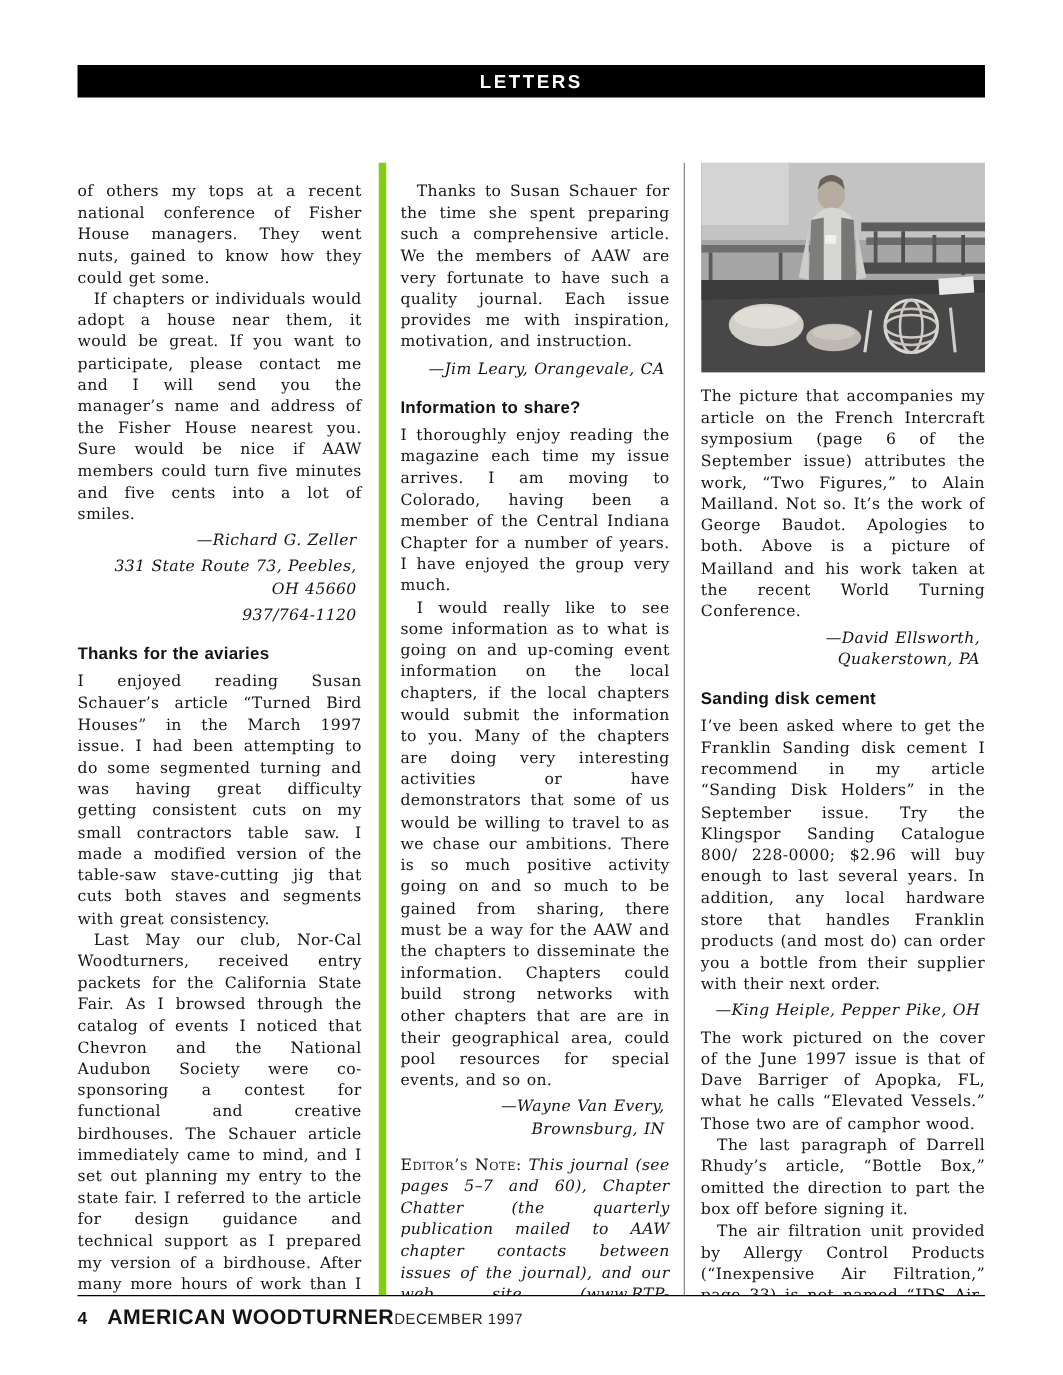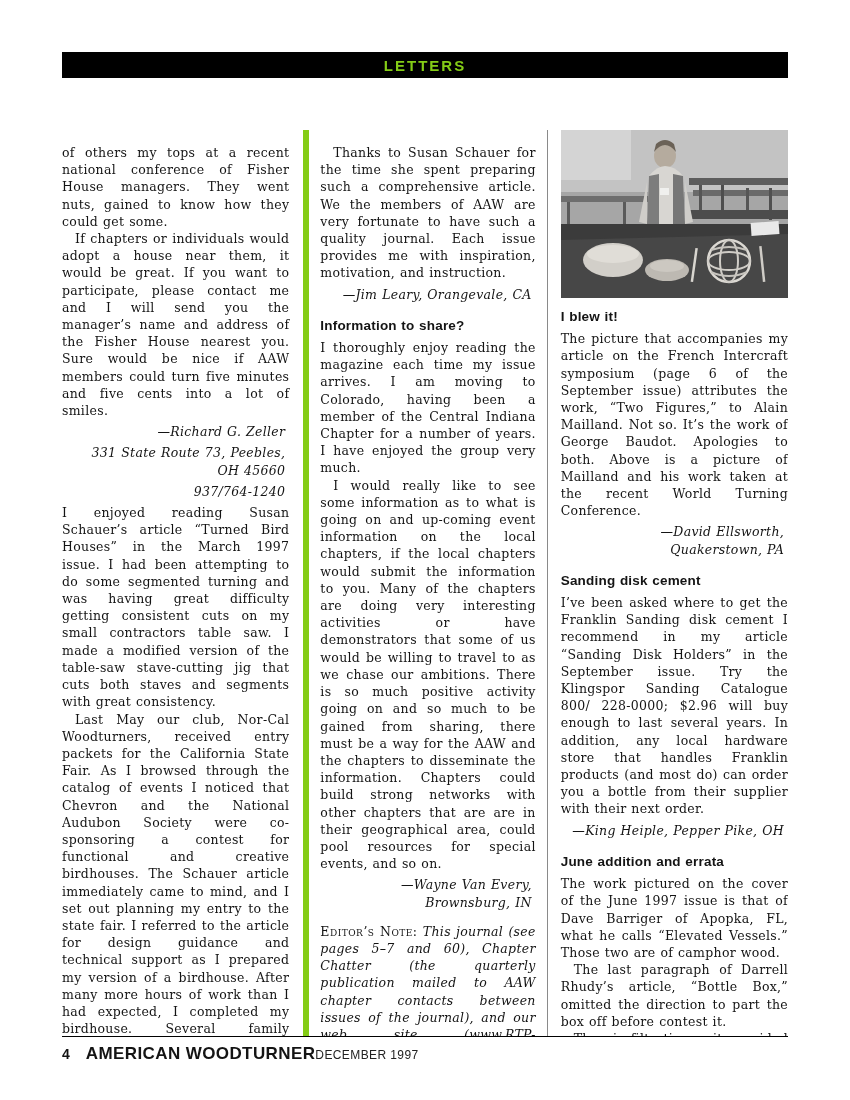--- a/index.html
+++ b/index.html
@@ -3,21 +3,21 @@
 <meta charset="utf-8">
 <style>
   * { margin:0; padding:0; box-sizing:border-box; }
   html,body { width:850px; height:1100px; background:#ffffff; overflow:hidden; }
   body { font-family:"DejaVu Serif", serif; color:#141414; position:relative; }
 
   .page { position:absolute; left:62px; top:52px; width:726px; height:1010px; }
 
   .header-bar {
     position:absolute; left:0; top:0; width:726px; height:26px;
-    background:#000; color:#84cc16; display:flex; align-items:center; justify-content:center;
+    background:#000; color:#ffffff; display:flex; align-items:center; justify-content:center;
   }
   .header-bar span {
     font-family:"Liberation Sans", sans-serif; font-weight:bold;
     font-size:15px; letter-spacing:2px;
   }
 
   .columns {
     position:absolute; left:0; top:78px; width:726px; height:906px;
     display:flex; overflow:hidden;
   }
@@ -60,21 +60,22 @@
     <span>LETTERS</span>
   </div>
 
   <div class="columns">
 
     <div class="col col1">
       <p class="body">of others my tops at a recent national conference of Fisher House managers. They went nuts, gained to know how they could get some.</p>
       <p class="body indent">If chapters or individuals would adopt a house near them, it would be great. If you want to participate, please contact me and I will send you the manager’s name and address of the Fisher House nearest you. Sure would be nice if AAW members could turn five minutes and five cents into a lot of smiles.</p>
       <p class="sig">—Richard G. Zeller</p>
       <p class="sig">331 State Route 73, Peebles, OH 45660</p>
-      <p class="sig">937/764-1240</p>
+      <p class="sig">937/764-1120</p>
+      <h3 class="heading">Thanks for the aviaries</h3>
       <p class="body">I enjoyed reading Susan Schauer’s article “Turned Bird Houses” in the March 1997 issue. I had been attempting to do some segmented turning and was having great difficulty getting consistent cuts on my small contractors table saw. I made a modified version of the table-saw stave-cutting jig that cuts both staves and segments with great consistency.</p>
       <p class="body indent">Last May our club, Nor-Cal Woodturners, received entry packets for the California State Fair. As I browsed through the catalog of events I noticed that Chevron and the National Audubon Society were co-sponsoring a contest for functional and creative birdhouses. The Schauer article immediately came to mind, and I set out planning my entry to the state fair. I referred to the article for design guidance and technical support as I prepared my version of a birdhouse. After many more hours of work than I had expected, I completed my birdhouse. Several family members praised it, but I discounted that as only par.</p>
 
     </div>
 
     <div class="col col2">
       <p class="body indent">Thanks to Susan Schauer for the time she spent preparing such a comprehensive article. We the members of AAW are very fortunate to have such a quality journal. Each issue provides me with inspiration, motivation, and instruction.</p>
       <p class="sig first-sig">—Jim Leary, Orangevale, CA</p>
       <h3 class="heading">Information to share?</h3>
       <p class="body">I thoroughly enjoy reading the magazine each time my issue arrives. I am moving to Colorado, having been a member of the Central Indiana Chapter for a number of years. I have enjoyed the group very much.</p>
@@ -124,29 +125,27 @@
           <circle cx="168" cy="131" r="21" fill="none" stroke="#dcd9d3" stroke-width="2.5"></circle>
           <ellipse cx="168" cy="131" rx="21" ry="9" fill="none" stroke="#d0cdc7" stroke-width="2"></ellipse>
           <ellipse cx="168" cy="131" rx="9" ry="21" fill="none" stroke="#d0cdc7" stroke-width="2"></ellipse>
           <path d="M150 120 Q168 114 186 120" fill="none" stroke="#c6c3bd" stroke-width="2"></path>
           <path d="M150 142 Q168 150 186 142" fill="none" stroke="#c6c3bd" stroke-width="2"></path>
 
           <rect x="132" y="118" width="2.5" height="34" fill="#d8d5cf" transform="rotate(8 133 135)"></rect>
           <rect x="200" y="116" width="2.5" height="36" fill="#cfccc6" transform="rotate(-6 201 134)"></rect>
         </svg>
       </div>
-      <h3 class="heading" style="margin-top:2px;">I blew it!</h3>
       <p class="body">The picture that accompanies my article on the French Intercraft symposium (page 6 of the September issue) attributes the work, “Two Figures,” to Alain Mailland. Not so. It’s the work of George Baudot. Apologies to both. Above is a picture of Mailland and his work taken at the recent World Turning Conference.</p>
       <p class="sig">—David Ellsworth, Quakerstown, PA</p>
       <h3 class="heading">Sanding disk cement</h3>
       <p class="body">I’ve been asked where to get the Franklin Sanding disk cement I recommend in my article “Sanding Disk Holders” in the September issue. Try the Klingspor Sanding Catalogue 800/ 228-0000; $2.96 will buy enough to last several years. In addition, any local hardware store that handles Franklin products (and most do) can order you a bottle from their supplier with their next order.</p>
       <p class="sig">—King Heiple, Pepper Pike, OH</p>
-      <h3 class="heading">June addition and errata</h3>
       <p class="body">The work pictured on the cover of the June 1997 issue is that of Dave Barriger of Apopka, FL, what he calls “Elevated Vessels.” Those two are of camphor wood.</p>
-      <p class="body indent">The last paragraph of Darrell Rhudy’s article, “Bottle Box,” omitted the direction to part the box off before contest it.</p>
+      <p class="body indent">The last paragraph of Darrell Rhudy’s article, “Bottle Box,” omitted the direction to part the box off before signing it.</p>
       <p class="body indent">The air filtration unit provided by Allergy Control Products (“Inexpensive Air Filtration,” page 33) is not named “JDS Air-Tech 2000.” JDS systems are sold by Highland Hardware and Craft Supplies.</p>
     </div>
 
   </div>
 
   <div class="footer">
     <span class="pg">4</span>
     <span class="mag">AMERICAN WOODTURNER</span>
     <span class="date">DECEMBER 1997</span>
   </div>

